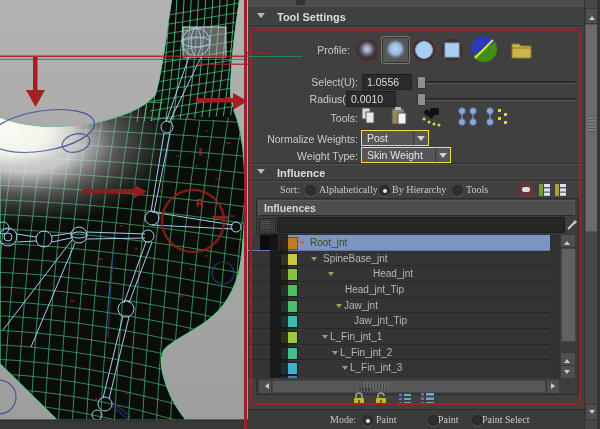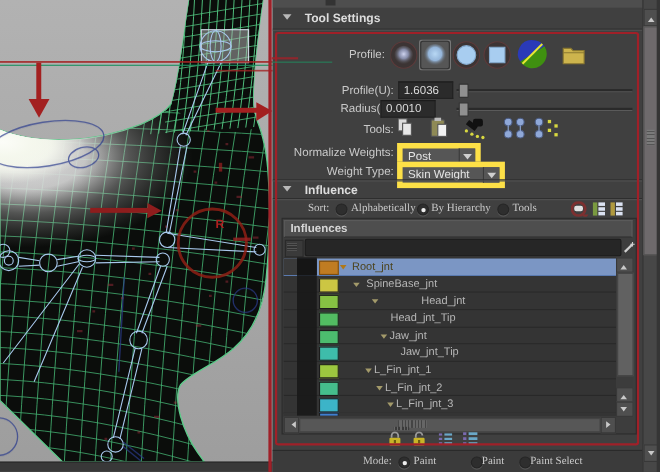--- a/index.html
+++ b/index.html
@@ -1,36 +1,36 @@
 <!DOCTYPE html>
 <html><head><meta charset="utf-8">
 <style>
 html,body{margin:0;padding:0;}
 body{width:600px;height:429px;overflow:hidden;position:relative;background:#404040;
  font-family:"Liberation Sans",sans-serif;}
 .abs{position:absolute;}
 .lbl{position:absolute;font-size:10.5px;color:#c9c9c9;text-align:right;}
 .fld{position:absolute;background:#2b2b2b;border:1px solid #222;border-top-color:#1a1a1a;
  color:#dcdcdc;font-size:10.5px;line-height:14px;padding-left:4px;}
-.dd{position:absolute;background:#565656;border:5px solid #fde047;color:#e4e4e4;
+.dd{position:absolute;background:#565656;border:1px solid #fde047;color:#e4e4e4;
  font-size:10.5px;line-height:14px;padding-left:5px;}
 .dd .ar{position:absolute;right:0;top:0;bottom:0;width:14px;border-left:1px solid #3a3a3a;background:#565656;}
 .dd .ar:after{content:"";position:absolute;left:3px;top:5px;border:4px solid transparent;border-top:5px solid #cfcfcf;}
 .hdrtri{position:absolute;width:0;height:0;border:4.5px solid transparent;border-top:5.5px solid #b8b8b8;}
 .radio{position:absolute;width:9px;height:9px;border-radius:50%;background:#2e2e2e;border:1px solid #252525;box-shadow:0 1px 0 #555;}
 .radio.on:after{content:"";position:absolute;left:2.5px;top:2.5px;width:4px;height:4px;border-radius:50%;background:#ededed;}
 .rlbl{position:absolute;font-size:10px;color:#c9c9c9;font-family:Liberation Serif, serif;}
 .track{position:absolute;height:2px;background:#2a2a2a;border-bottom:1px solid #5a5a5a;}
 .handle{position:absolute;width:7px;height:11px;background:#909090;border:1px solid #333;border-radius:1px;}
 .sb-btn{position:absolute;background:#4f4f4f;border:1px solid #383838;}
 .tri-up{position:absolute;width:0;height:0;border:3px solid transparent;border-bottom:4px solid #c9c9c9;}
 .tri-dn{position:absolute;width:0;height:0;border:3px solid transparent;border-top:4px solid #c9c9c9;}
 .tri-lf{position:absolute;width:0;height:0;border:3px solid transparent;border-right:4px solid #c9c9c9;}
 .tri-rt{position:absolute;width:0;height:0;border:3px solid transparent;border-left:4px solid #c9c9c9;}
-.row{position:absolute;left:258px;width:302px;height:16px;background:#343434;border-bottom:1px solid #282828;text-decoration:underline;}
+.row{position:absolute;left:248px;width:302px;height:16px;background:#343434;border-bottom:1px solid #282828;text-decoration:underline;}
 .sw{position:absolute;left:32px;top:2px;width:16px;height:11px;border:1px solid #1c1c1c;}
 .jtxt{position:absolute;top:2px;font-size:10px;color:#b6b6b6;white-space:nowrap;}
 .jtri{position:absolute;top:6px;width:0;height:0;border:3.5px solid transparent;border-top:4.5px solid #a39a6a;}
 </style></head>
 <body>
 
 <div class="abs" style="left:0;top:0;width:248px;height:429px;">
 <svg id="vp" width="248" height="429" viewBox="0 0 248 429" xmlns="http://www.w3.org/2000/svg">
  <defs>
   <linearGradient id="bgg" x1="0" y1="0" x2="0" y2="1">
@@ -260,22 +260,22 @@
  <rect x="90" y="7" width="14" height="14" fill="#a8cdf0" stroke="#84a8cc"></rect>
  <circle cx="129" cy="13" r="12.5" fill="#2a2f80"></circle>
  <path d="M129,0.5 A12.5,12.5 0 0,0 118,20 L140,6 A12.5,12.5 0 0,0 129,0.5 Z" fill="#2a3ab8"></path>
  <path d="M118,20 A12.5,12.5 0 0,0 140,6 Z" fill="#3f9010"></path>
  <path d="M120,22 L138,4" stroke="#e8e832" stroke-width="1.8"></path>
  <path d="M157,8 h7 l2,2 h10 v12 h-19 Z" fill="#cdb44d" stroke="#8a7830"></path>
  <path d="M157,12 h19" stroke="#8a7830" stroke-width="1"></path>
 </svg>
 </div>
 
-<div class="lbl" style="left:250px;top:76px;width:108px;">Profile(U):</div>
-<div class="fld" style="left:362px;top:74px;width:44px;height:14px;">1.6036</div>
+<div class="lbl" style="left:250px;top:76px;width:108px;">Select(U):</div>
+<div class="fld" style="left:362px;top:74px;width:44px;height:14px;">1.0556</div>
 <div class="track" style="left:415px;top:81px;width:160px;"></div>
 <div class="handle" style="left:417px;top:76px;"></div>
 <div class="lbl" style="left:250px;top:93px;width:108px;">Radius(L):</div>
 <div class="fld" style="left:346px;top:91px;width:44px;height:14px;">0.0010</div>
 <div class="track" style="left:415px;top:98px;width:160px;"></div>
 <div class="handle" style="left:417px;top:93px;"></div>
 
 <div class="lbl" style="left:250px;top:112px;width:108px;">Tools:</div>
 <div class="abs" style="left:362px;top:106px;">
 <svg width="150" height="22" xmlns="http://www.w3.org/2000/svg">

